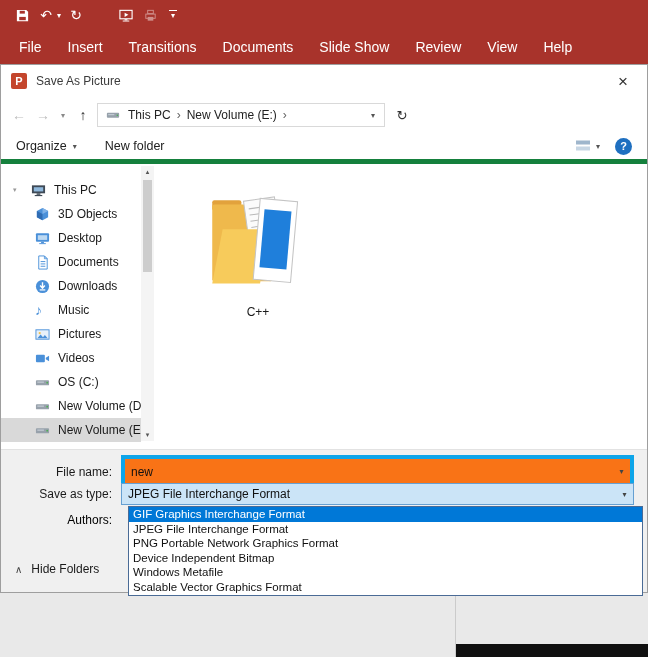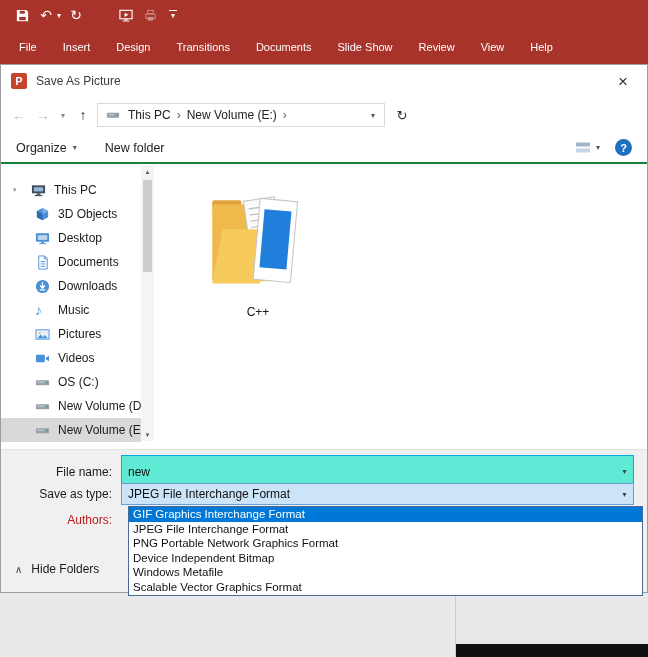--- a/index.html
+++ b/index.html
@@ -11,21 +11,21 @@
   .ribbon{position:absolute;left:0;top:0;width:648px;height:64px;background:var(--ribbon-red,#A8332B);color:#fff}
   .qat{display:flex;align-items:center;height:30px;padding-left:10px}
   .qi{display:inline-flex;align-items:center;justify-content:center;width:24px;height:24px;font-size:14px;color:#fff}
   .qi svg{display:block}
   .qi.small-caret{width:10px;font-size:8px;margin-left:-4px}
   .qi.dim{opacity:.45}
   .qgap{width:26px}
   .qmore{display:inline-flex;flex-direction:column;align-items:center;justify-content:center;width:22px;height:24px}
   .qmore .bar{display:block;width:8px;height:1px;background:#fff;margin-bottom:1px}
   .qmore .car{font-size:8px;line-height:8px}
-  .tabs{display:flex;align-items:center;height:34px;padding:0 6px;font-size:11px}
+  .tabs{display:flex;align-items:center;height:34px;padding:0 6px;font-size:14px}
   .tab{padding:0 13px;height:100%;display:flex;align-items:center;white-space:nowrap;cursor:default}
 
   
   .dialog{position:absolute;left:0;top:64px;width:648px;height:529px;background:#fff;border:1px solid #9E9E9E}
   .titlebar{display:flex;align-items:center;height:32px;padding:0 10px}
   .app-ico{width:16px;height:16px;border-radius:2px;background:#C4452C;color:#fff;font-weight:bold;
            font-size:11px;display:flex;align-items:center;justify-content:center;margin-right:9px}
   .title{font-size:12px;color:#3B3B3B}
   .close{margin-left:auto;font-size:17px;color:#333;width:28px;text-align:center;line-height:1}
 
@@ -37,21 +37,21 @@
   .breadcrumb{display:flex;align-items:center;width:288px;height:24px;border:1px solid #D9D9D9;padding:0 4px;font-size:12px;color:#222}
   .bc-ico{margin:0 4px;display:flex}
   .crumb{padding:0 4px;white-space:nowrap}
   .sep{color:#666;font-size:12px;padding:0 2px}
   .bc-caret{margin-left:auto;font-size:8px;color:#555;padding-right:5px}
   .refresh{width:26px;text-align:center;font-size:13px;color:#333}
   .search{flex:1;display:flex;align-items:center;height:24px;border:1px solid #D9D9D9;padding:0 7px;gap:7px;margin-right:2px}
   .search input{border:0;outline:0;flex:1;font-size:12px;color:#333;font-family:inherit;background:transparent;min-width:0}
   .search input::placeholder{color:#7A7A7A}
 
-  .cmdbar{display:flex;align-items:center;height:31px;padding:0 15px;font-size:12.5px;color:#222;border-bottom:2px solid #15803d}
+  .cmdbar{display:flex;align-items:center;height:31px;padding:0 15px;font-size:12.5px;color:#222;border-bottom:5px solid #15803d}
   .cmd{margin-right:28px;display:flex;align-items:center;gap:6px;white-space:nowrap}
   .mini-caret{font-size:8px;color:#555}
   .cmd-right{margin-left:auto;display:flex;align-items:center;gap:15px}
   .views{display:flex;align-items:center;gap:4px}
   .help{width:17px;height:17px;border-radius:50%;background:var(--help-blue,#1E6FC0);color:#fff;font-size:11px;font-weight:bold;
         display:flex;align-items:center;justify-content:center}
 
   
   .content{position:relative;height:286px;border-bottom:1px solid #E2E2E2;overflow:hidden}
   .sidebar{position:absolute;left:0;top:0;bottom:0;width:140px;padding-top:14px;font-size:12px;color:#1A1A1A}
@@ -71,26 +71,26 @@
   .file-tile{position:absolute;left:48px;top:26px;width:112px;text-align:center}
   .file-tile svg{display:block;margin:0 auto}
   .file-label{font-size:12px;color:#1A1A1A;margin-top:3px}
 
   
   .bottom{position:absolute;left:0;right:0;bottom:0;height:142px;background:#F0F0F0;font-size:12px}
   .frow{position:absolute;left:0;display:flex;align-items:center}
   .frow label{width:120px;text-align:right;padding-right:9px}
   .rn{top:5px}
   .rt{top:33px}
-  .fn-box{width:513px;height:33px;border:1px solid #0ea5e9;background:#5eead4;display:flex;align-items:center}
+  .fn-box{width:513px;height:33px;border:4px solid #0ea5e9;background:#f97316;display:flex;align-items:center}
   .fn-box input{flex:1;border:0;outline:0;padding:0 6px;font-size:12px;font-family:inherit;background:transparent;color:#111;min-width:0}
   .dd{width:17px;text-align:center;font-size:8px;color:#444}
   .combo{width:513px;height:22px;border:1px solid #66A0D2;background:var(--combobox-highlight,#CBE4F7);display:flex;align-items:center;color:#111}
   .combo-val{flex:1;padding:0 6px;white-space:nowrap;overflow:hidden}
-  .authors{position:absolute;top:63px;left:0;width:120px;text-align:right;padding-right:9px;color:#b91c1c}
+  .authors{position:absolute;top:63px;left:0;width:120px;text-align:right;padding-right:9px;color:#000000}
   .hide-folders{position:absolute;left:14px;bottom:16px;display:flex;align-items:center;gap:9px;font-size:12px;color:#1A1A1A}
   .hf-caret{font-size:10px;color:#444}
 
   
   .dropdown{position:absolute;left:128px;top:506px;width:515px;background:#fff;border:1px solid #4A6B96;z-index:50;
             font-size:11.5px;color:#111}
   .opt{height:14.6px;line-height:14.6px;padding-left:4px;white-space:nowrap;overflow:hidden}
   .opt.sel{background:var(--selection-blue,#0078D7);color:#fff}
 
   
@@ -129,21 +129,20 @@
         </svg>
     </span>
     <span class="qmore">
       <i class="bar"></i>
         <i class="car">▾</i>
     </span>
   </div>
   <div class="tabs">
     <span class="tab">File</span>
     <span class="tab">Insert</span>
-    <span class="tab">Design</span>
     <span class="tab">Transitions</span>
     <span class="tab">Documents</span>
     <span class="tab">Slide Show</span>
     <span class="tab">Review</span>
     <span class="tab">View</span>
     <span class="tab">Help</span>
   </div>
 </div>
 
 <div class="dialog">

